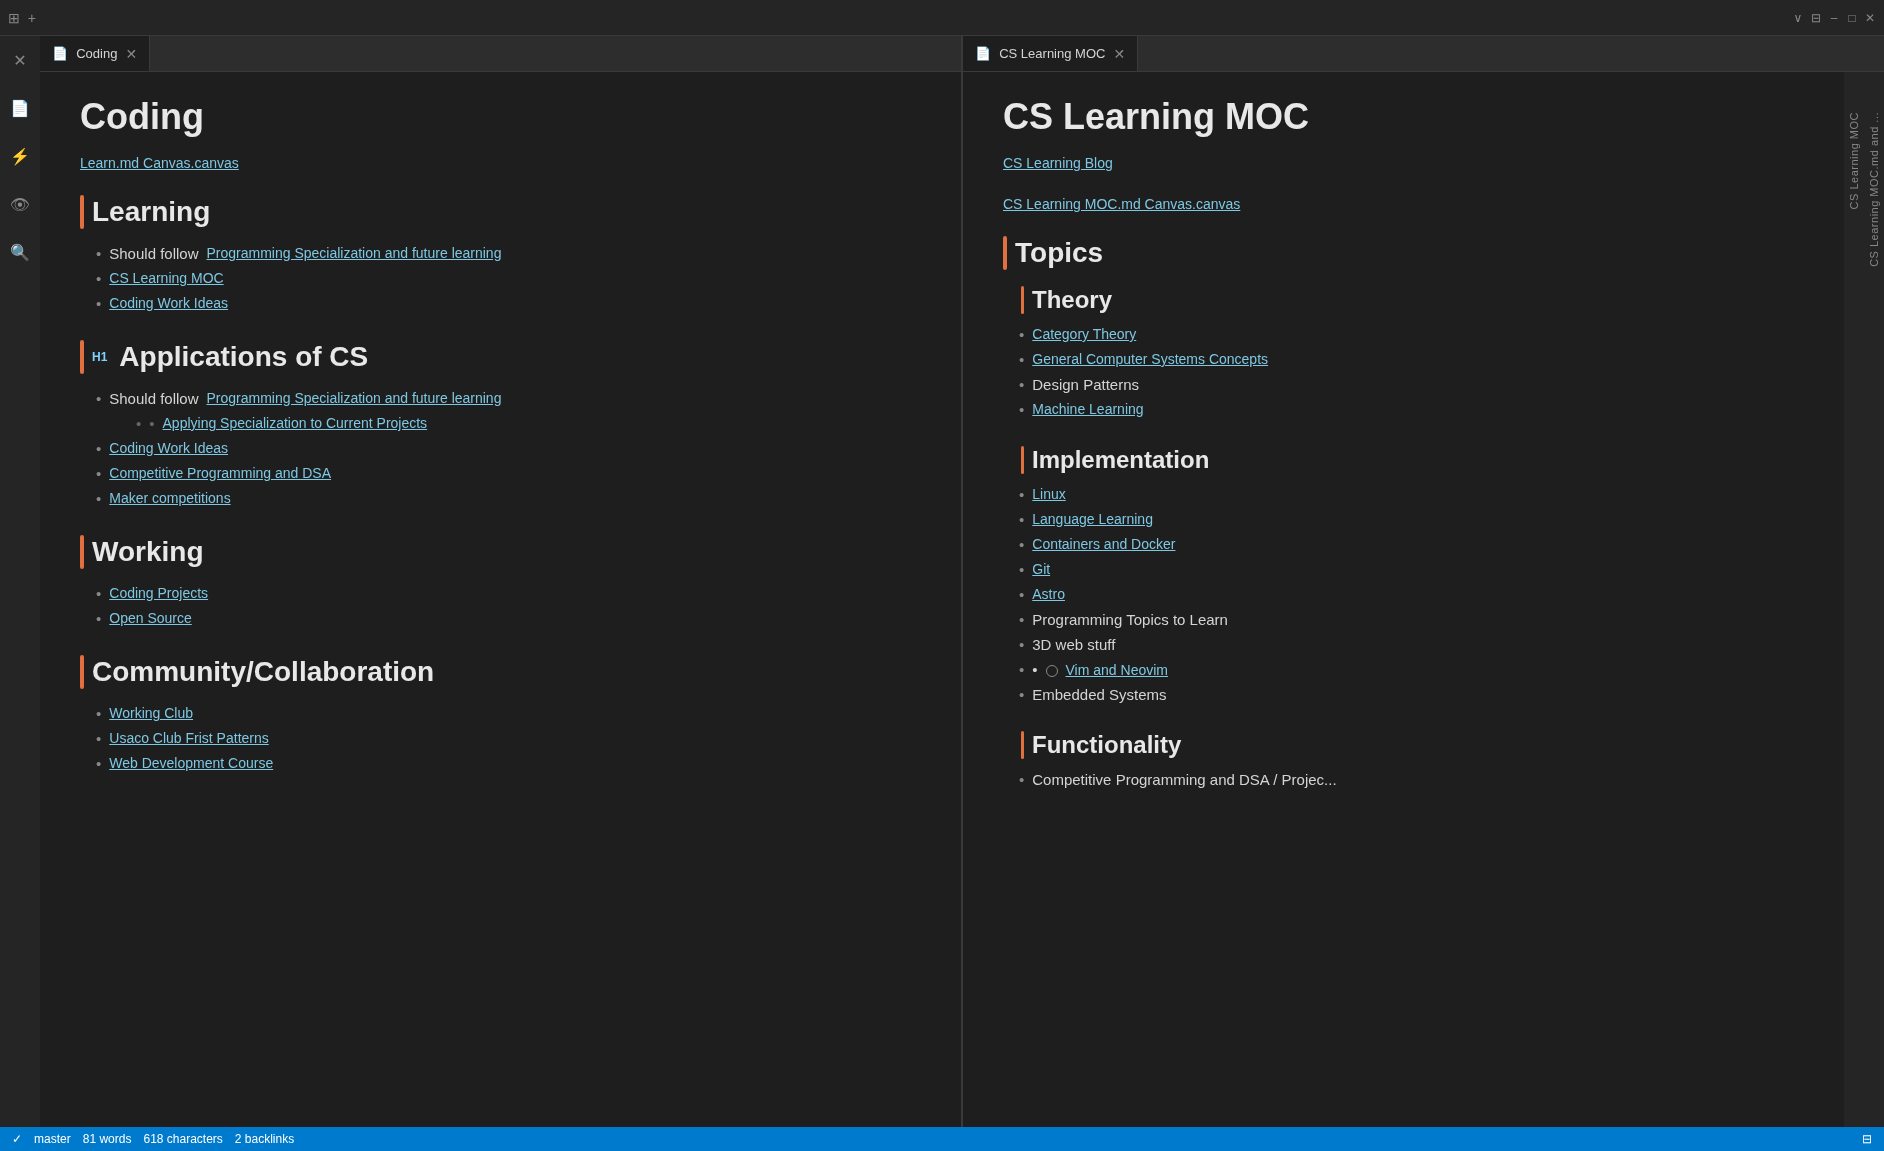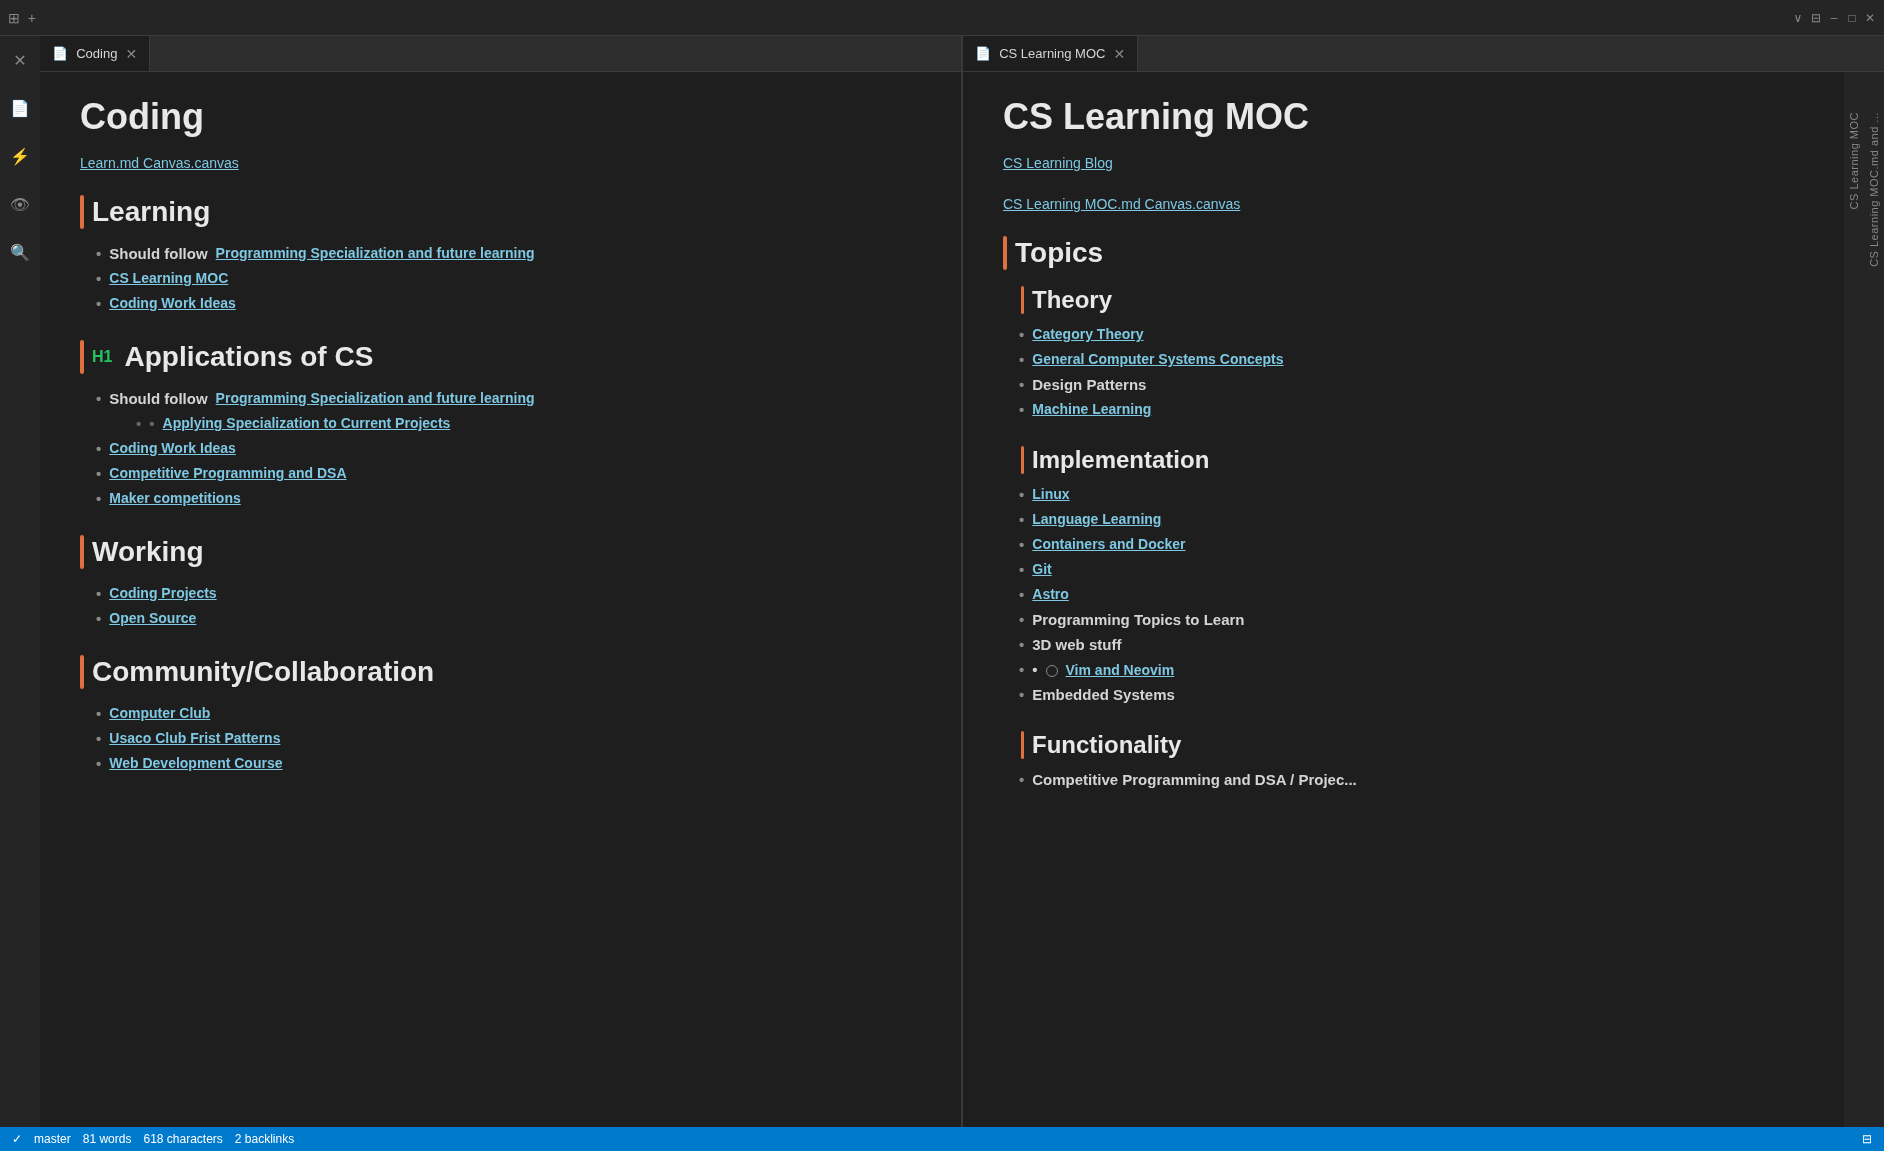--- a/index.html
+++ b/index.html
@@ -242,21 +242,20 @@
       margin-bottom: 20px;
       padding-left: 16px;
     }
     .bullet-list li {
       margin-bottom: 8px;
       display: flex;
       align-items: flex-start;
       gap: 8px;
       font-size: 15px;
       color: #d4d4d4;
-      font-weight: bold;
     }
     .bullet-list li::before {
       content: '•';
       color: #888;
       margin-top: 0px;
       flex-shrink: 0;
     }
     .bullet-list .sub-item {
       padding-left: 24px;
     }
@@ -294,22 +293,22 @@
       color: #fff;
     }
 
     
     .splitter {
       width: 1px;
       background: #3a3a3a;
     }
 
     .h1-indicator {
-      color: #22c55e;
-      font-size: 16px;
+      color: #7dd3fc;
+      font-size: 12px;
       margin-right: 4px;
     }
 
     .radio-circle {
       width: 12px;
       height: 12px;
       border: 1.5px solid #888;
       border-radius: 50%;
       display: inline-block;
       flex-shrink: 0;
@@ -420,21 +419,21 @@
             </li>
           </ul>
         </div>
 
         <div class="section-block">
           <h2 class="section-heading">
             <span>Community/Collaboration</span>
           </h2>
           <ul class="bullet-list">
             <li>
-              <a class="doc-link">Computer Club</a>
+              <a class="doc-link">Working Club</a>
             </li>
             <li>
               <a class="doc-link">Usaco Club Frist Patterns</a>
             </li>
             <li>
               <a class="doc-link">Web Development Course</a>
             </li>
           </ul>
         </div>
 

